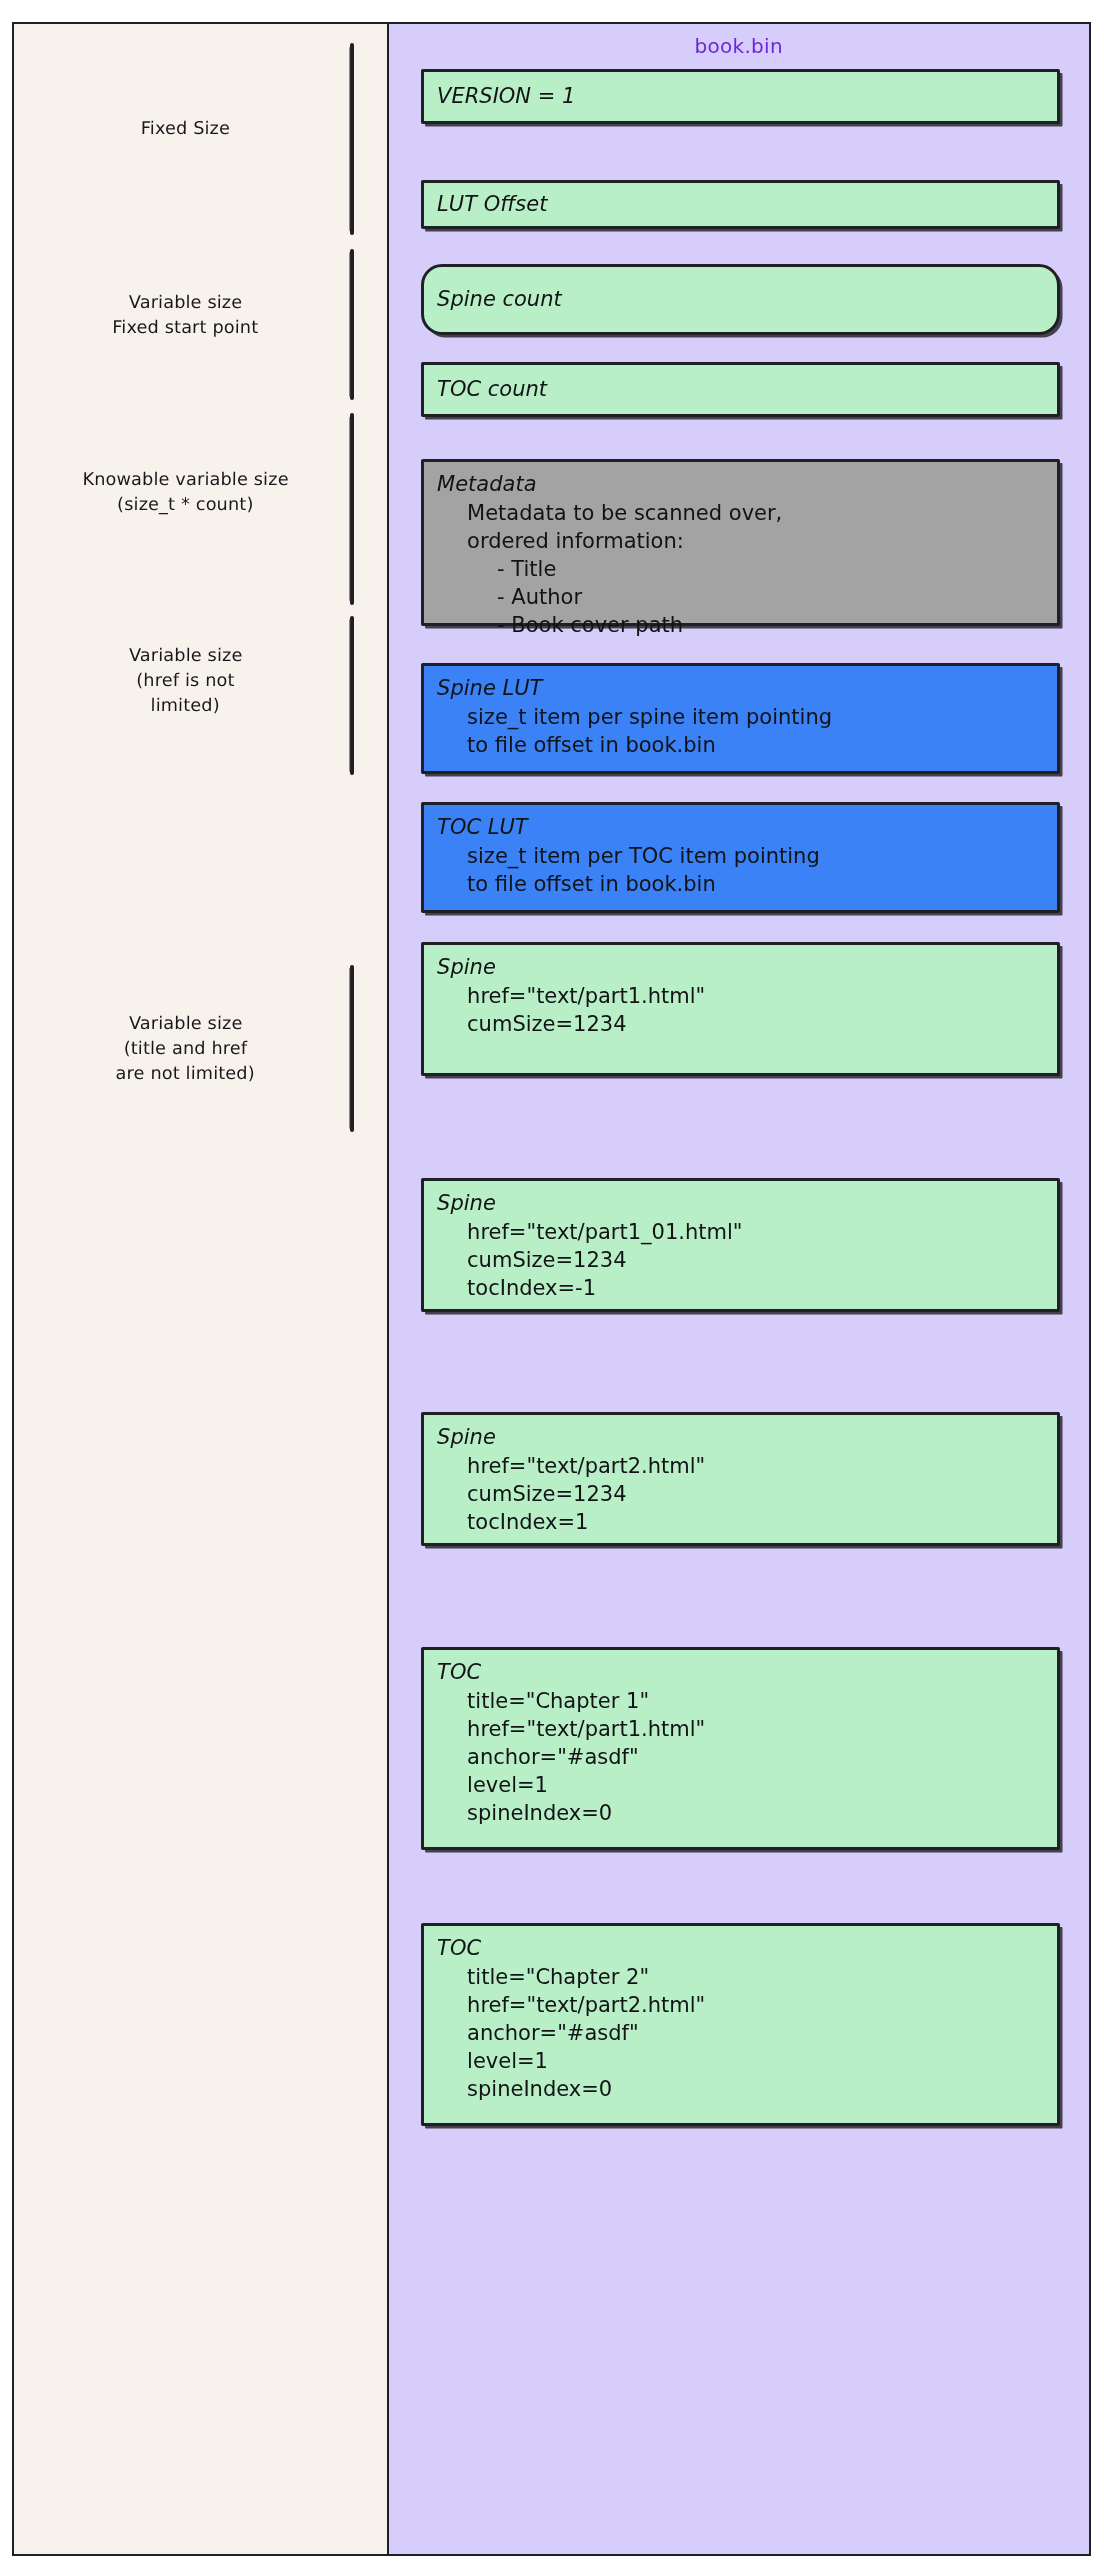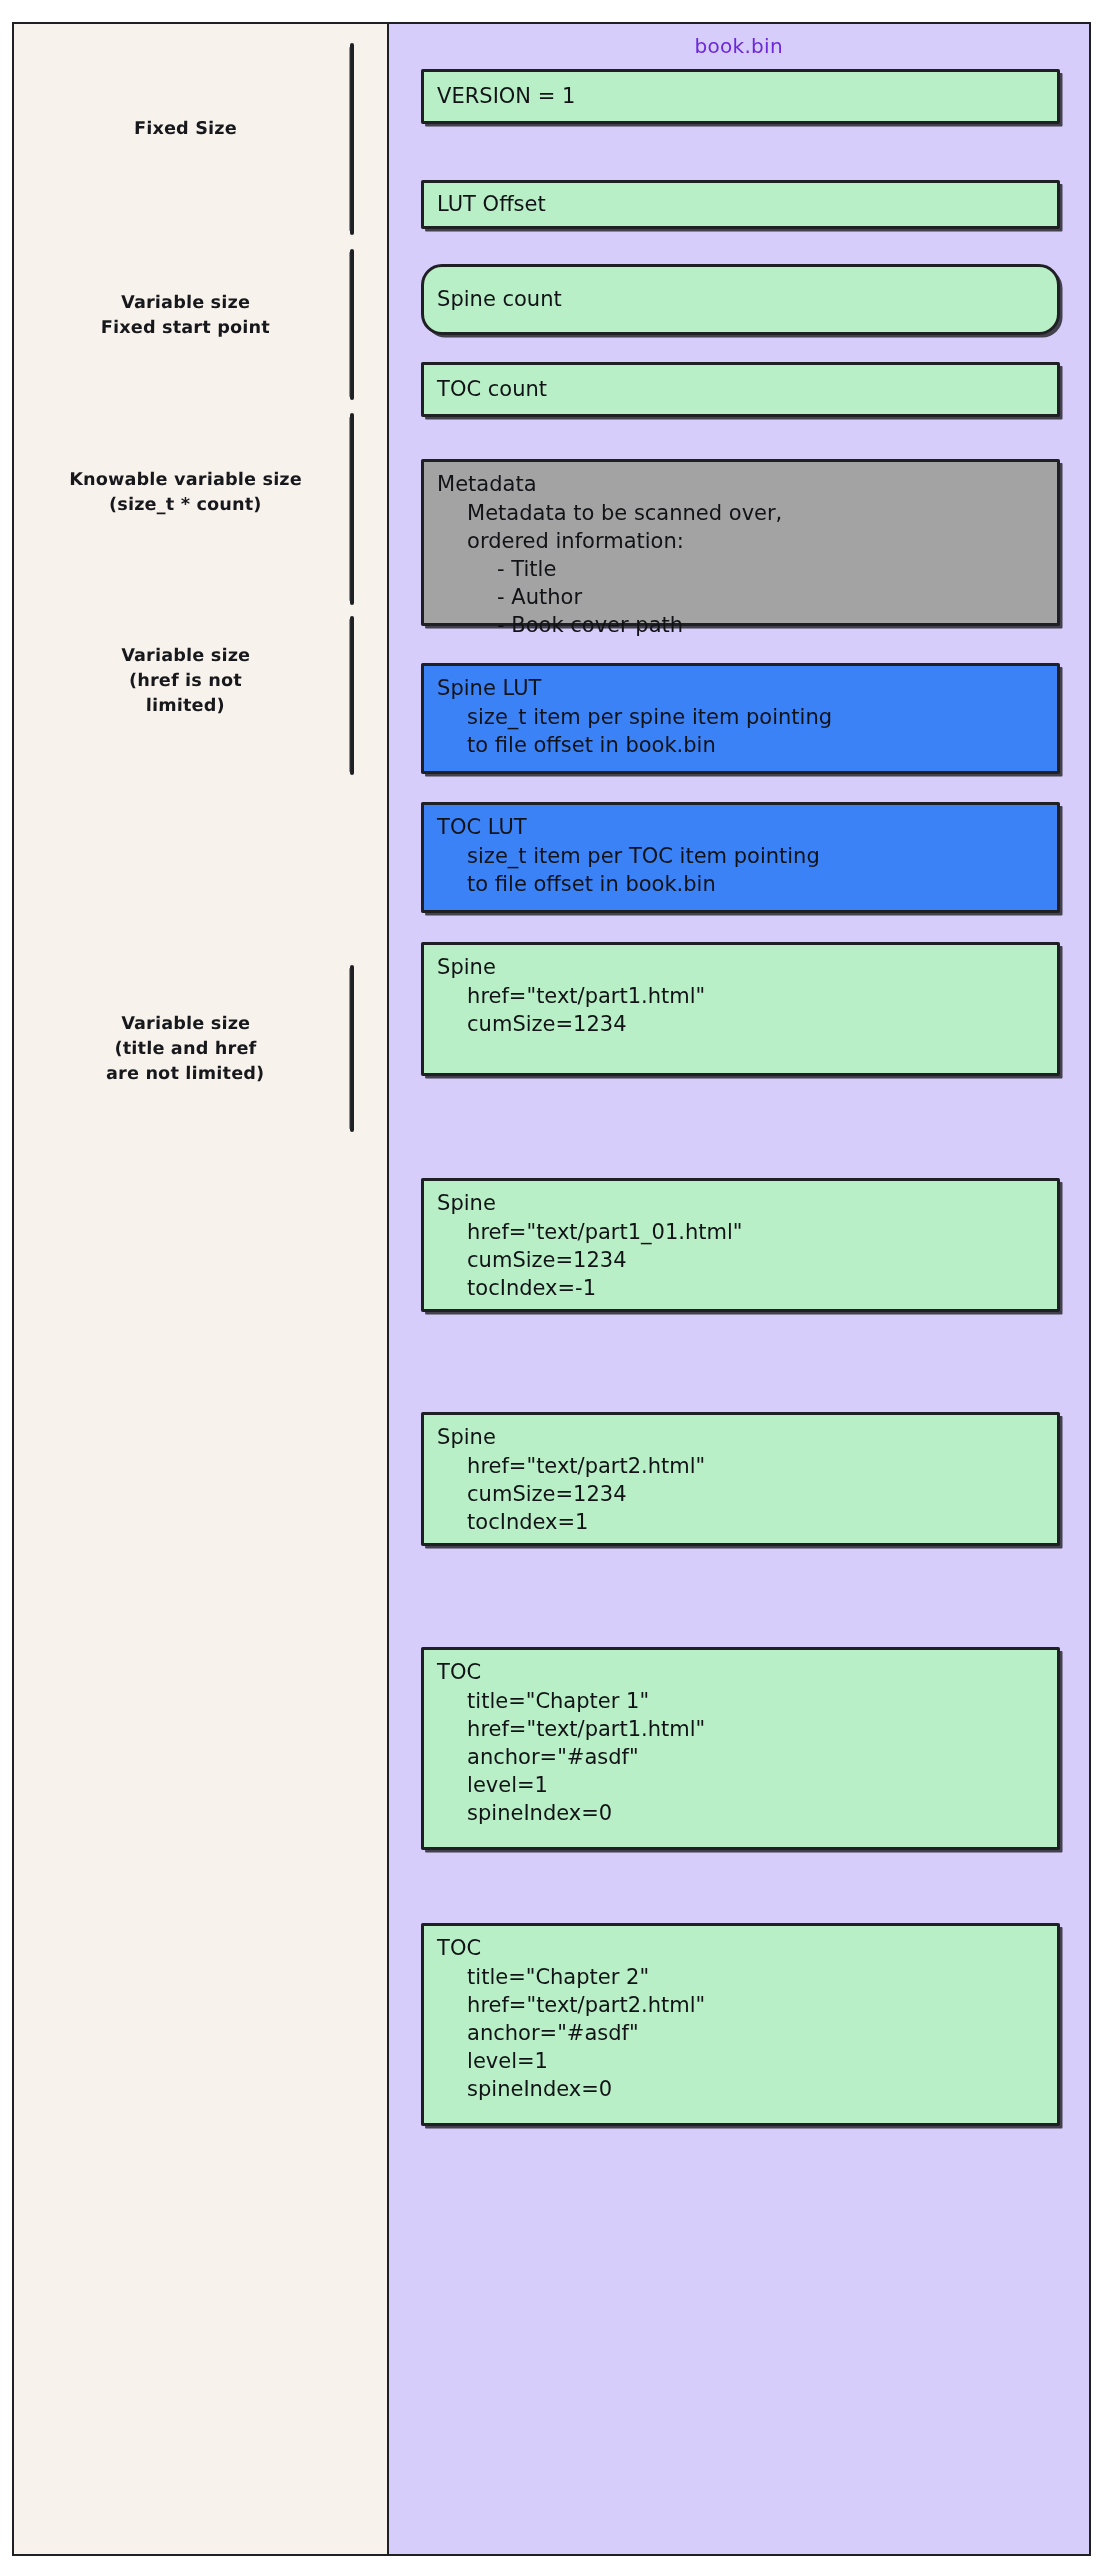--- a/index.html
+++ b/index.html
@@ -27,21 +27,20 @@
   .left-col {
     position: absolute;
     left: 0;
     top: 0;
     width: 376px;
     height: 2534px;
     background: #F8F2EC;
     border: 2.5px solid #1f2024;
     box-sizing: border-box;
     border-right: none;
-    font-weight: bold;
   }
 
   .group-label {
     position: absolute;
     text-align: center;
     font-family: "DejaVu Sans", sans-serif;
     font-size: 17.6px;
     color: #17181c;
     line-height: 1.42;
     letter-spacing: 0.2px;
@@ -103,20 +102,21 @@
     line-height: 1.34;
     border-radius: 1.7px;
   }
   .node.green  { background: #B9EFC6; }
   .node.yellow { background: #a3a3a3; }
   .node.blue   { background: #3b82f6; }
 
   .node .hdr {
     display: block;
     white-space: pre;
+    font-style: italic;
   }
   .node .sub {
     display: block;
     white-space: pre;
     padding-left: 30px;
   }
   .node .sub2 {
     display: block;
     white-space: pre;
     padding-left: 60px;

